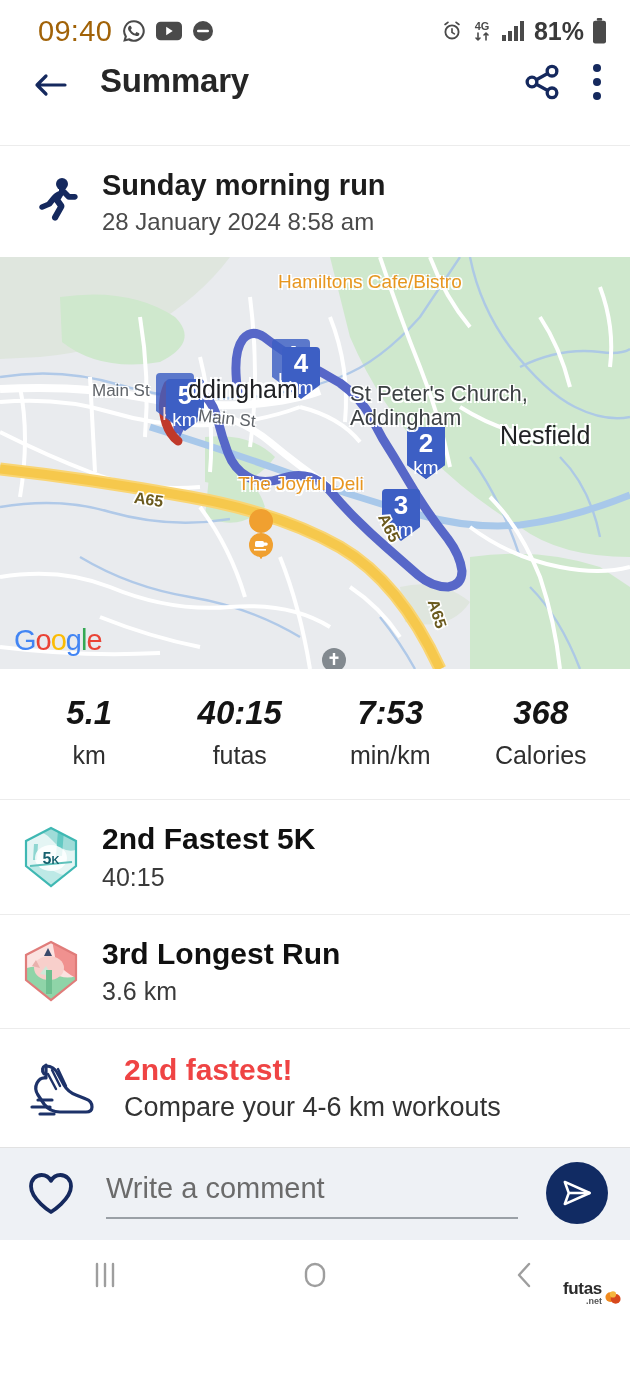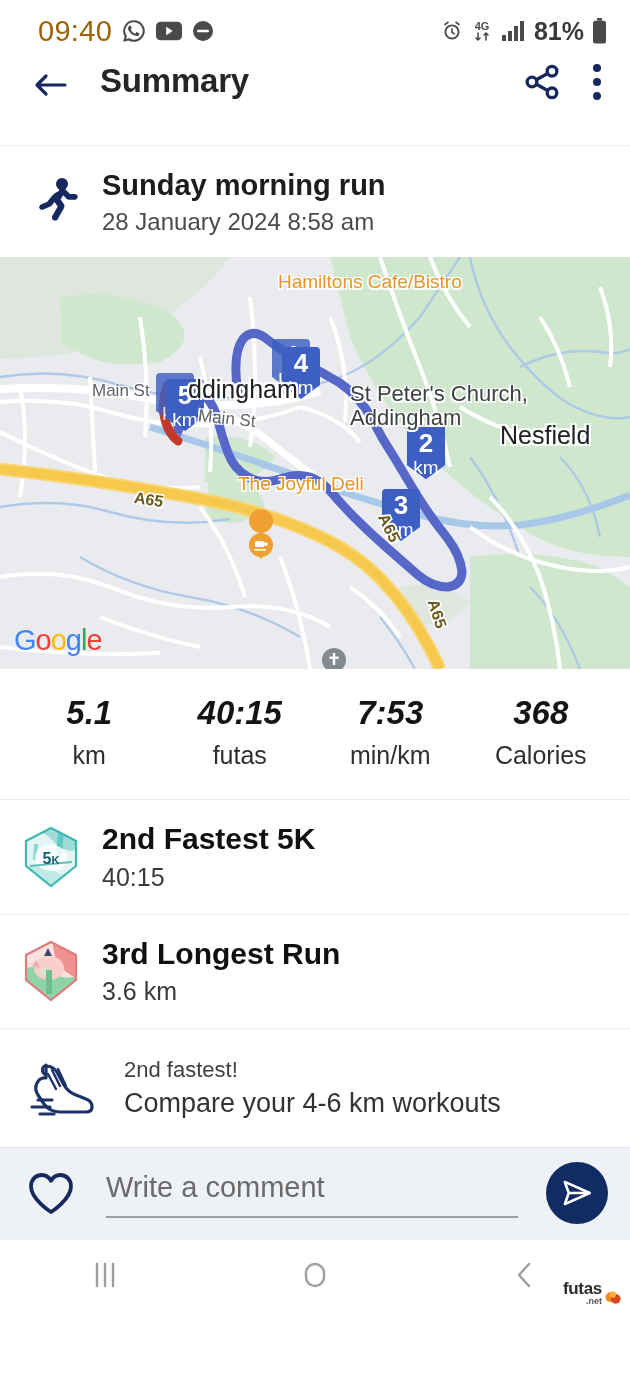--- a/index.html
+++ b/index.html
@@ -111,21 +111,21 @@
   .ach-badge { width: 58px; height: 62px; flex: 0 0 58px; }
   .ach-title { font-size: 30px; font-weight: 700; color: #101010; line-height: 1.15; }
   .ach-sub { font-size: 25px; color: #3a3a3a; margin-top: 6px; line-height: 1.15; }
 
   .insight-row {
     display: flex; align-items: center; gap: 26px;
     padding: 24px 28px 24px 24px; background: #fff;
     border-bottom: 1px solid #e2e2e2;
   }
   .insight-icon { width: 74px; height: 70px; flex: 0 0 74px; display:flex; align-items:center; justify-content:center;}
-  .insight-title { font-size: 22px; font-weight: 400; color: #404040; line-height: 1.15; }
+  .insight-title { font-size: 30px; font-weight: 700; color: #ef4444; line-height: 1.15; }
   .insight-sub { font-size: 27px; color: #333; margin-top: 5px; line-height: 1.15; }
 
   
   .commentbar {
     display: flex; align-items: center; gap: 18px;
     padding: 16px 22px 18px 24px; background: #eef1f5;
     height: 92px;
   }
   .heart-btn { width: 54px; height: 54px; display:flex; align-items:center; justify-content:center; flex:0 0 54px;}
   .comment-field { flex: 1; position: relative; padding: 0 10px; }

